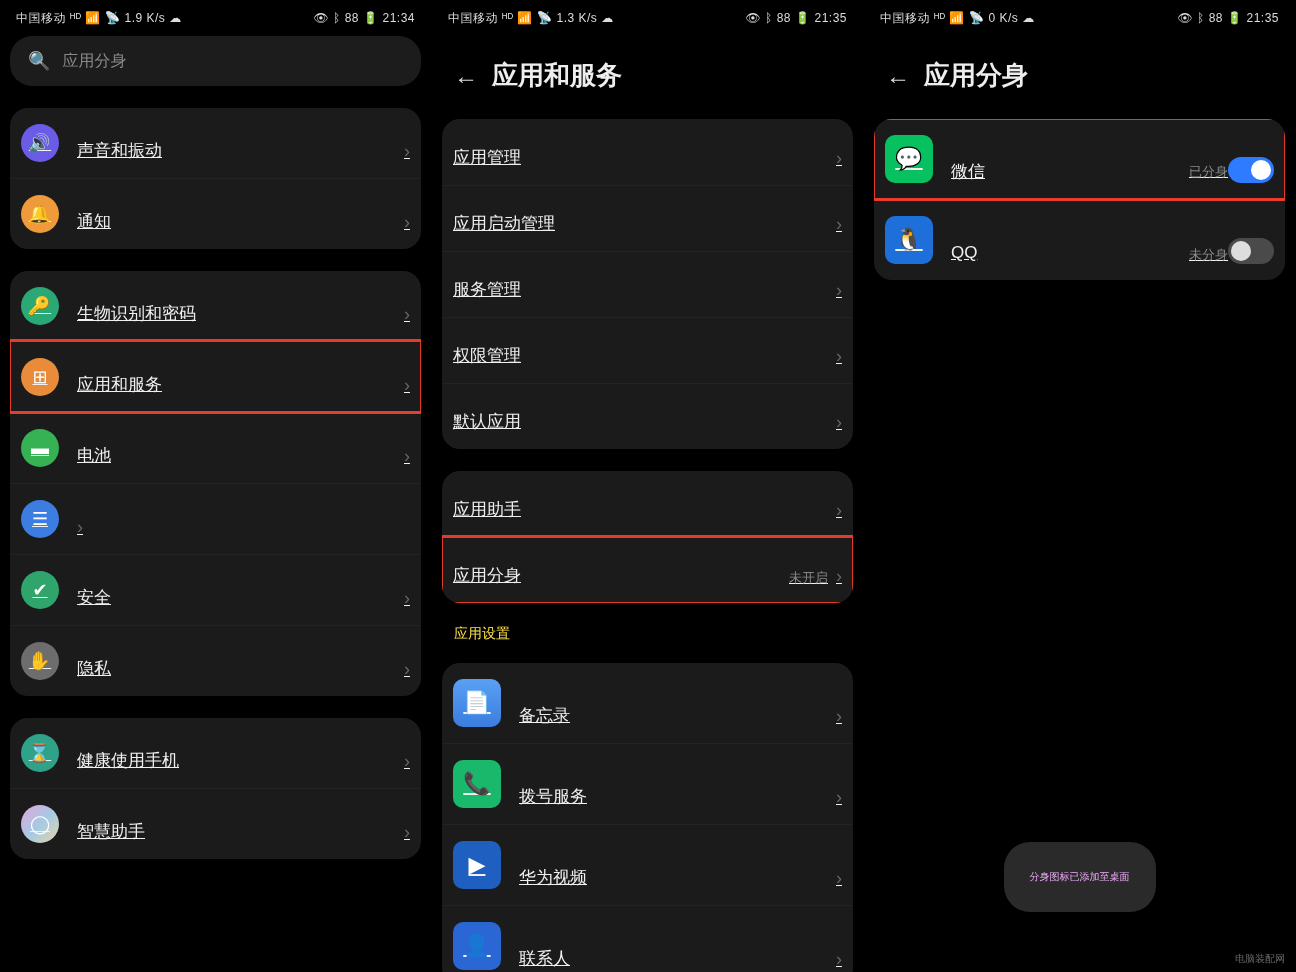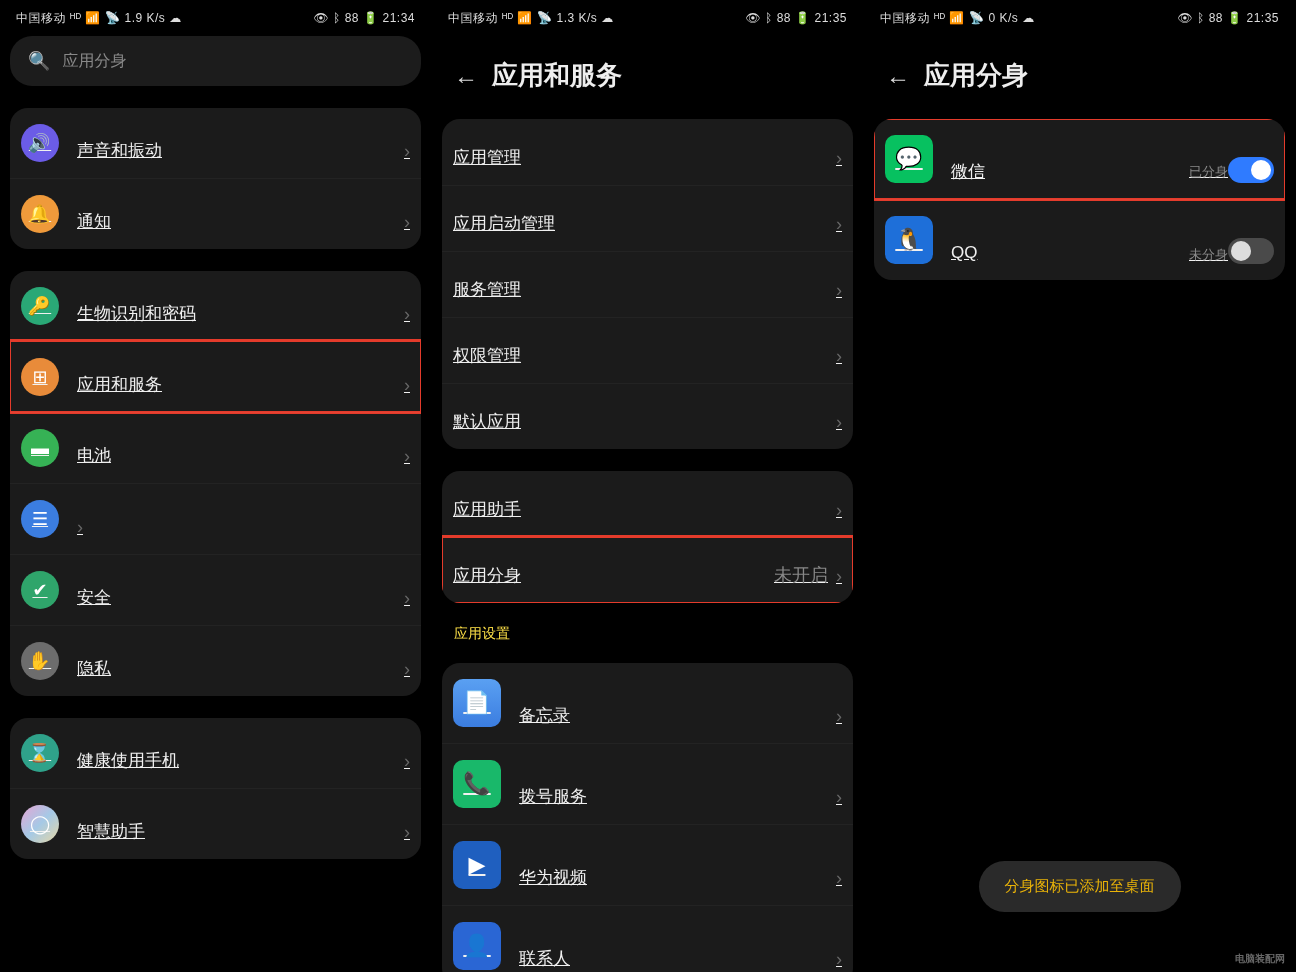--- a/index.html
+++ b/index.html
@@ -87,21 +87,21 @@
     border-radius: 10px;
     display: flex; align-items: center; justify-content: center;
     margin-right: 18px;
     flex-shrink: 0;
     font-size: 22px;
     color: #fff;
   }
   .row .label { font-size: 17px; color: #f0f0f0; flex: 1; }
   .row .sub   { font-size: 13px; color: #8a8a8a; margin-top: 3px; }
   .row .label-col { display: flex; flex-direction: row; flex: 1; }
-  .row .value { font-size: 18px; color: #888; margin-right: 8px; }
+  .row .value { font-size: 13px; color: #888; margin-right: 8px; }
   .row .chev  { color: #666; font-size: 18px; }
   .section-header {
     color: #fde047;
     font-size: 14px;
     padding: 0 22px 20px 22px;
   }
   .desc-text {
     color: #bbb;
     font-size: 15px;
     line-height: 1.7;
@@ -137,33 +137,32 @@
     transition: left .2s;
   }
   .toggle.on { background: #2f7bff; }
   .toggle.on .knob { left: 23px; background: #fff; }
   .toast {
     position: absolute;
     bottom: 60px;
     left: 50%;
     transform: translateX(-50%);
     background: #2a2a2a;
-    color: #eab308;
-    font-size: 15px;
-    padding: 16px 26px;
+    color: #f0abfc;
+    font-size: 10px;
+    padding: 28px 26px;
     border-radius: 26px;
     white-space: nowrap;
   }
   .watermark {
     position: absolute;
     bottom: 8px; right: 10px;
     color: #666; font-size: 10px;
     text-align: right;
     line-height: 1.1;
-    font-weight: bold;
   }
   
   .ai-notes   { background: linear-gradient(#5aa0f2,#3b7de0); }
   .ai-phone   { background: #19b86a; }
   .ai-video   { background: #1f5fbf; }
   .ai-contact { background: #2a66d4; }
   .ai-wechat  { background: #07c160; }
   .ai-qq      { background: #1e6fd9; }
 </style>
 </head>

